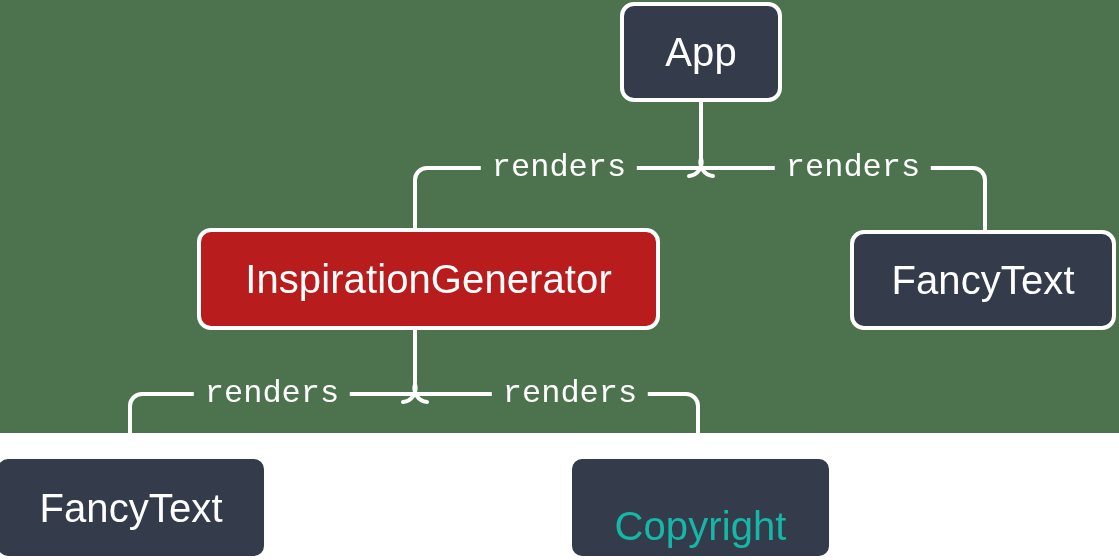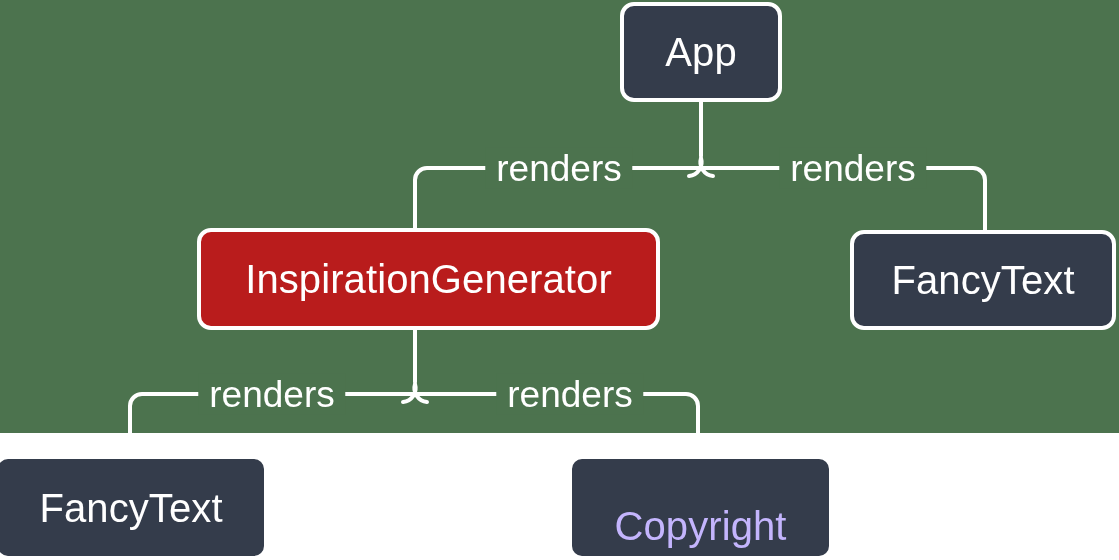--- a/index.html
+++ b/index.html
@@ -51,22 +51,22 @@
     font-weight: 400;
     line-height: 1;
     letter-spacing: 0.1px;
     white-space: nowrap;
   }
   .edge-label {
     position: absolute;
     z-index: 4;
     color: #ffffff;
     background: #4c734e;
-    font-family: Liberation Sans, sans-serif;
-    font-size: 37px;
+    font-family: Liberation Mono, monospace;
+    font-size: 32px;
     font-weight: 400;
     line-height: 1;
     white-space: nowrap;
     transform: translate(-50%, -50%);
     padding: 2px 11px;
   }
 </style>
 </head>
 <body>
 
@@ -94,21 +94,21 @@
 
   <div class="node-box" style="left: 850px; top: 230px; width: 266px; height: 100px; background: rgb(52, 60, 75); border-color: rgb(255, 255, 255);">
     <span class="node-label" style="color: rgb(255, 255, 255);">FancyText</span>
   </div>
 
   <div class="node-box" style="left: -6px; top: 455px; width: 274px; height: 105px; background: rgb(52, 60, 75); border-color: rgb(255, 255, 255);">
     <span class="node-label" style="color: rgb(255, 255, 255);">FancyText</span>
   </div>
 
   <div class="node-box" style="left: 568px; top: 455px; width: 265px; height: 105px; background: rgb(52, 60, 75); border-color: rgb(255, 255, 255);">
-    <span class="node-label" style="color: #c4b5fd; margin-top: 36px;">Copyright</span>
+    <span class="node-label" style="color: #14b8a6; margin-top: 36px;">Copyright</span>
   </div>
 
   <div class="edge-label" style="left: 559px; top: 168px; color: rgb(255, 255, 255); background: rgb(76, 115, 78);">renders</div>
   <div class="edge-label" style="left: 853px; top: 168px; color: rgb(255, 255, 255); background: rgb(76, 115, 78);">renders</div>
   <div class="edge-label" style="left: 272px; top: 394px; color: rgb(255, 255, 255); background: rgb(76, 115, 78);">renders</div>
   <div class="edge-label" style="left: 570px; top: 394px; color: rgb(255, 255, 255); background: rgb(76, 115, 78);">renders</div>
 
 </div>
 
 </body></html>

